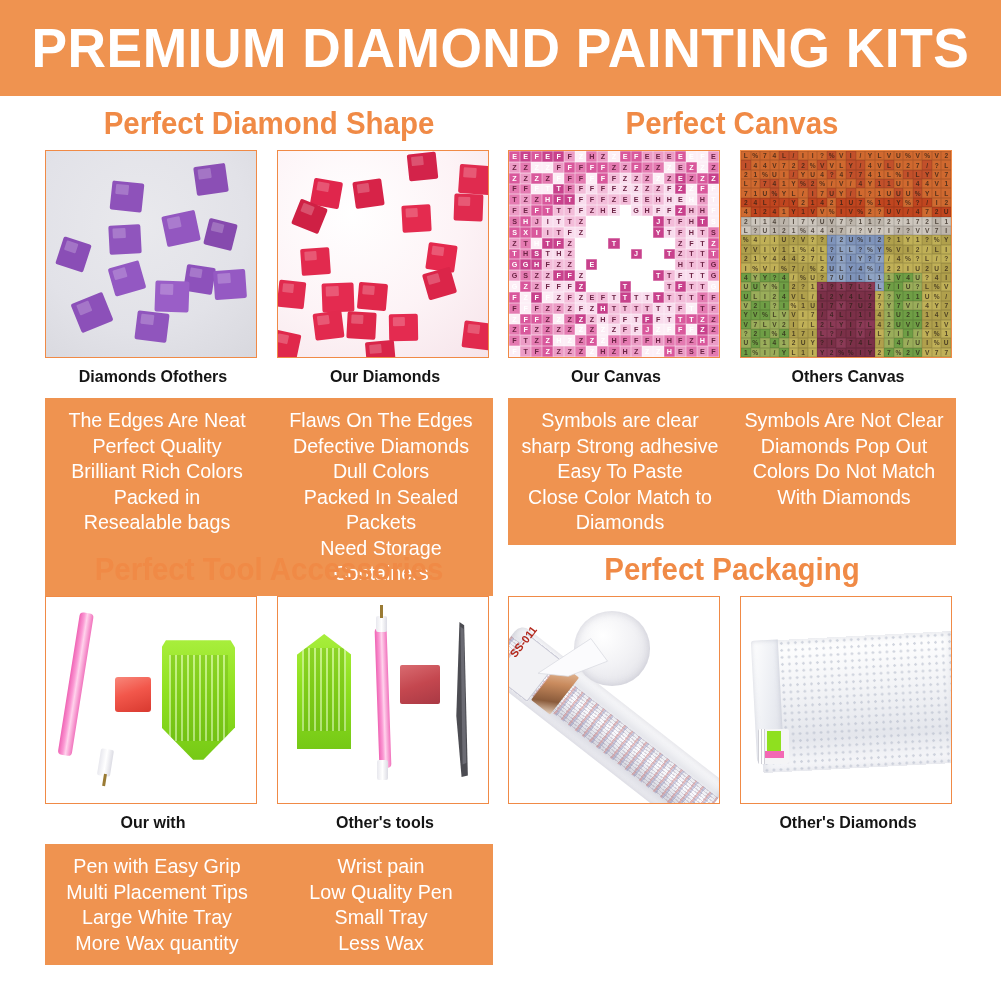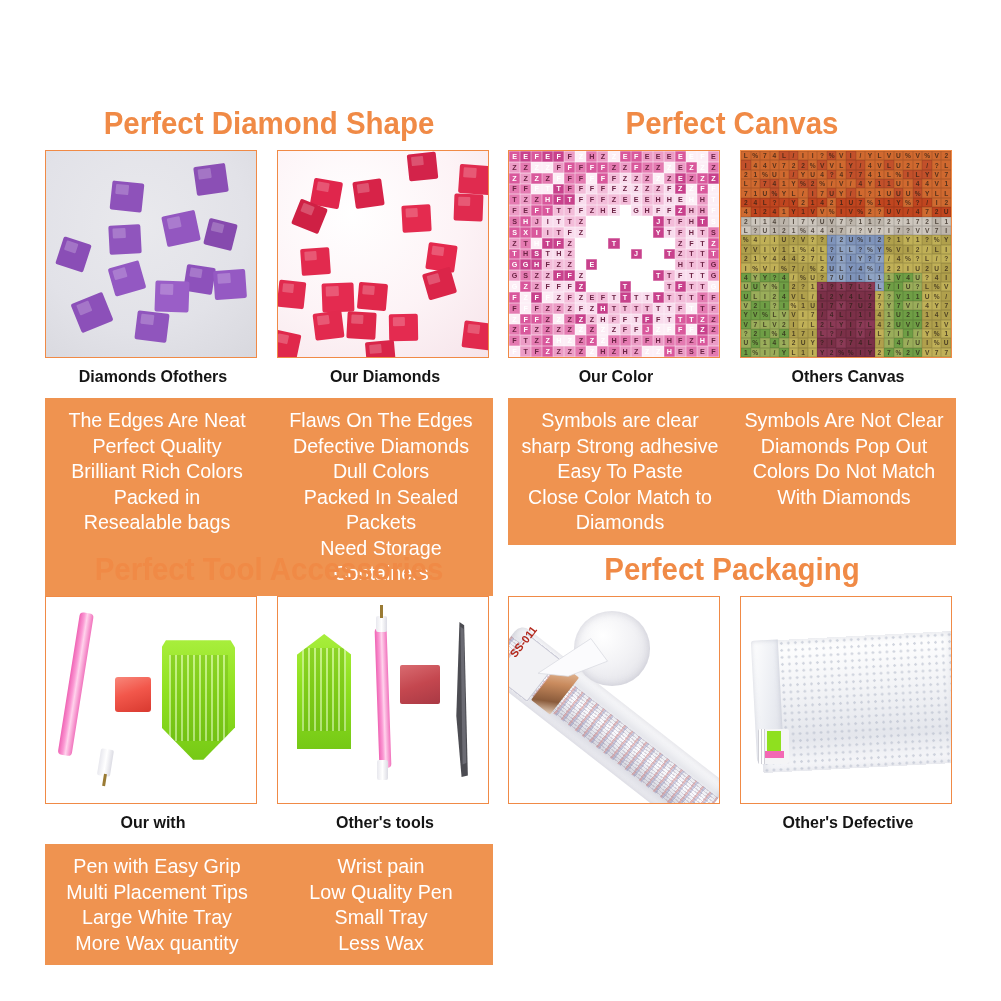--- a/index.html
+++ b/index.html
@@ -201,20 +201,23 @@
     background:linear-gradient(100deg,#ffffff 0%,#eceef3 55%,#dcdee6 100%);
     box-shadow:inset 0 0 5px rgba(150,155,175,0.4);
   }
   .mailer-contents{position:absolute;overflow:hidden;border-radius:2px;}
 </style>
 </head>
 <body>
 
 <div class="page">
 
+  <div class="header-band">
+    <div class="header-title">PREMIUM DIAMOND PAINTING KITS</div>
+  </div>
 
   <div class="quad q-tl">
     <div class="section-title">Perfect Diamond Shape</div>
     <div class="img-row">
 
       <div class="img-cell">
         <div class="photo">
           <div class="drill-bg-gray"></div>
           <div class="drill" style="left:71%;top:7%;width:15%;height:14%;background:#8b4fb5;transform:rotate(-8deg)"></div>
           <div class="drill" style="left:31%;top:15%;width:15%;height:14%;background:#8e52ba;transform:rotate(6deg)"></div>
@@ -642,21 +645,21 @@
               <div class="gc-cell" style="background: rgb(236, 156, 198); color: rgb(107, 35, 68);">Z</div>
               <div class="gc-cell" style="background: rgb(253, 238, 246); color: rgb(255, 255, 255);">Z</div>
               <div class="gc-cell" style="background: rgb(253, 238, 246); color: rgb(255, 255, 255);">Z</div>
               <div class="gc-cell" style="background: rgb(217, 88, 156); color: rgb(255, 255, 255);">H</div>
               <div class="gc-cell" style="background: rgb(236, 156, 198); color: rgb(107, 35, 68);">E</div>
               <div class="gc-cell" style="background: rgb(228, 122, 177); color: rgb(107, 35, 68);">S</div>
               <div class="gc-cell" style="background: rgb(236, 156, 198); color: rgb(107, 35, 68);">E</div>
               <div class="gc-cell" style="background: rgb(228, 122, 177); color: rgb(107, 35, 68);">F</div>
             </div>
         </div>
-        <div class="caption">Our Color</div>
+        <div class="caption">Our Canvas</div>
       </div>
 
       <div class="img-cell">
         <div class="photo">
           <div class="blur-canvas" id="other-grid" style="grid-template-columns: repeat(22, 1fr); grid-template-rows: repeat(22, 1fr);">
               <div class="bc-cell" style="background: rgb(208, 105, 47);">L</div>
               <div class="bc-cell" style="background: rgb(208, 105, 47);">%</div>
               <div class="bc-cell" style="background: rgb(208, 105, 47);">7</div>
               <div class="bc-cell" style="background: rgb(208, 105, 47);">4</div>
               <div class="bc-cell" style="background: rgb(194, 80, 42);">L</div>
@@ -1256,19 +1259,19 @@
             </div>
           </div>
           <div class="mailer-flap" style="left:6%;top:21%;width:13%;height:60%;transform:rotate(-3deg);"></div>
           <div class="mailer-contents" style="left:8%;top:64%;width:15%;height:17%;">
             <div style="position:absolute;left:0;top:0;width:100%;height:100%;background:#f4f4f6;"></div>
             <div style="position:absolute;left:30%;top:5%;width:45%;height:70%;background:#8fe01f;"></div>
             <div style="position:absolute;left:24%;top:62%;width:58%;height:22%;background:#f368b4;"></div>
             <div style="position:absolute;left:2%;top:0;width:22%;height:100%;background:repeating-linear-gradient(90deg,#cfcfd6 0 1px,#ffffff 1px 3px);"></div>
           </div>
         </div>
-        <div class="caption">Other's Defective</div>
+        <div class="caption">Other's Diamonds</div>
       </div>
     </div>
 
   </div>
 
 </div>
 
 </body></html>

